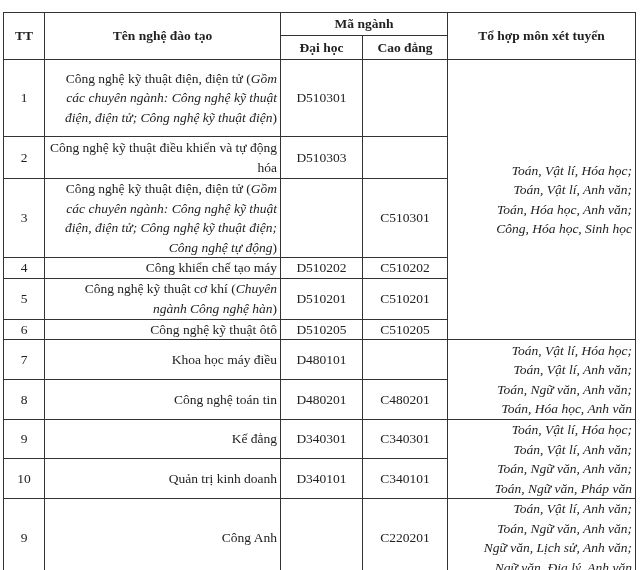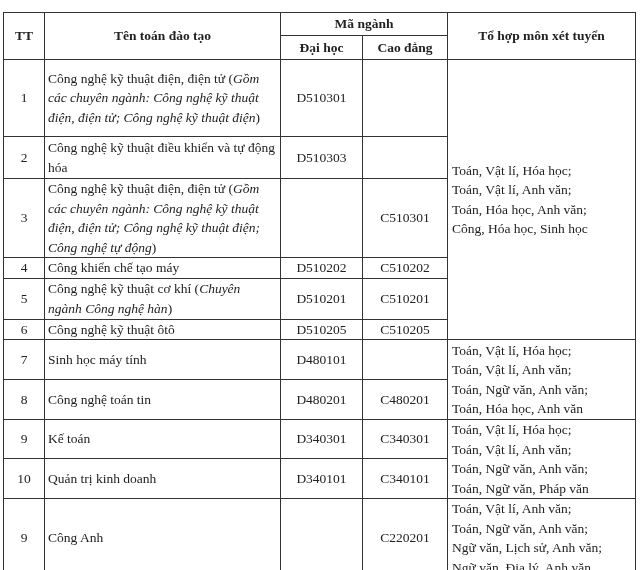--- a/index.html
+++ b/index.html
@@ -3,40 +3,40 @@
 <meta charset="utf-8">
 <style>
   html, body { margin: 0; padding: 0; background: #ffffff; }
   body { width: 640px; height: 570px; overflow: hidden; position: relative;
          font-family: "Liberation Serif", "DejaVu Serif", serif; color: #222; }
   table { position: absolute; left: 3px; top: 12px; border-collapse: collapse;
           table-layout: fixed; width: 632px; font-size: 13.5px; line-height: 19.5px; }
   td, th { border: 1.3px solid #333; padding: 0 3px; vertical-align: middle; }
   th { font-weight: bold; text-align: center; font-size: 13.5px; }
   .c { text-align: center; }
-  .name { text-align: left; }
-  .combo { text-align: left; padding-left: 4px; }
+  .name { text-align: right; }
+  .combo { text-align: right; padding-left: 4px; font-style: italic; }
   .combo div { white-space: nowrap; }
   i { font-style: italic; }
 </style>
 </head>
 <body>
 
 <table>
   <colgroup>
     <col style="width:41px">
       <col style="width:236px">
       <col style="width:82px">
       <col style="width:85px">
       <col style="width:188px">
   </colgroup>
   <thead>
     <tr style="height:23px">
       <th rowspan="2">TT</th>
-      <th rowspan="2">Tên toán đào tạo</th>
+      <th rowspan="2">Tên nghệ đào tạo</th>
       <th colspan="2">Mã ngành</th>
       <th rowspan="2">Tổ hợp môn xét tuyển</th>
     </tr>
     <tr style="height:24px">
       <th>Đại học</th>
       <th>Cao đẳng</th>
     </tr>
   </thead>
   <tbody>
     <tr style="height:77px">
@@ -76,39 +76,39 @@
       <td class="c">C510201</td>
     </tr>
     <tr style="height:20px">
       <td class="c">6</td>
       <td class="name">Công nghệ kỹ thuật ôtô</td>
       <td class="c">D510205</td>
       <td class="c">C510205</td>
     </tr>
     <tr style="height:40px">
       <td class="c">7</td>
-      <td class="name">Sinh học máy tính</td>
+      <td class="name">Khoa học máy điều</td>
       <td class="c">D480101</td>
       <td class="c"></td>
       <td rowspan="2" class="combo">
         <div>Toán, Vật lí, Hóa học;</div>
         <div>Toán, Vật lí, Anh văn;</div>
         <div>Toán, Ngữ văn, Anh văn;</div>
         <div>Toán, Hóa học, Anh văn</div>
       </td>
     </tr>
     <tr style="height:40px">
       <td class="c">8</td>
       <td class="name">Công nghệ toán tin</td>
       <td class="c">D480201</td>
       <td class="c">C480201</td>
     </tr>
     <tr style="height:39px">
       <td class="c">9</td>
-      <td class="name">Kế toán</td>
+      <td class="name">Kế đẳng</td>
       <td class="c">D340301</td>
       <td class="c">C340301</td>
       <td rowspan="2" class="combo">
         <div>Toán, Vật lí, Hóa học;</div>
         <div>Toán, Vật lí, Anh văn;</div>
         <div>Toán, Ngữ văn, Anh văn;</div>
         <div>Toán, Ngữ văn, Pháp văn</div>
       </td>
     </tr>
     <tr style="height:40px">

